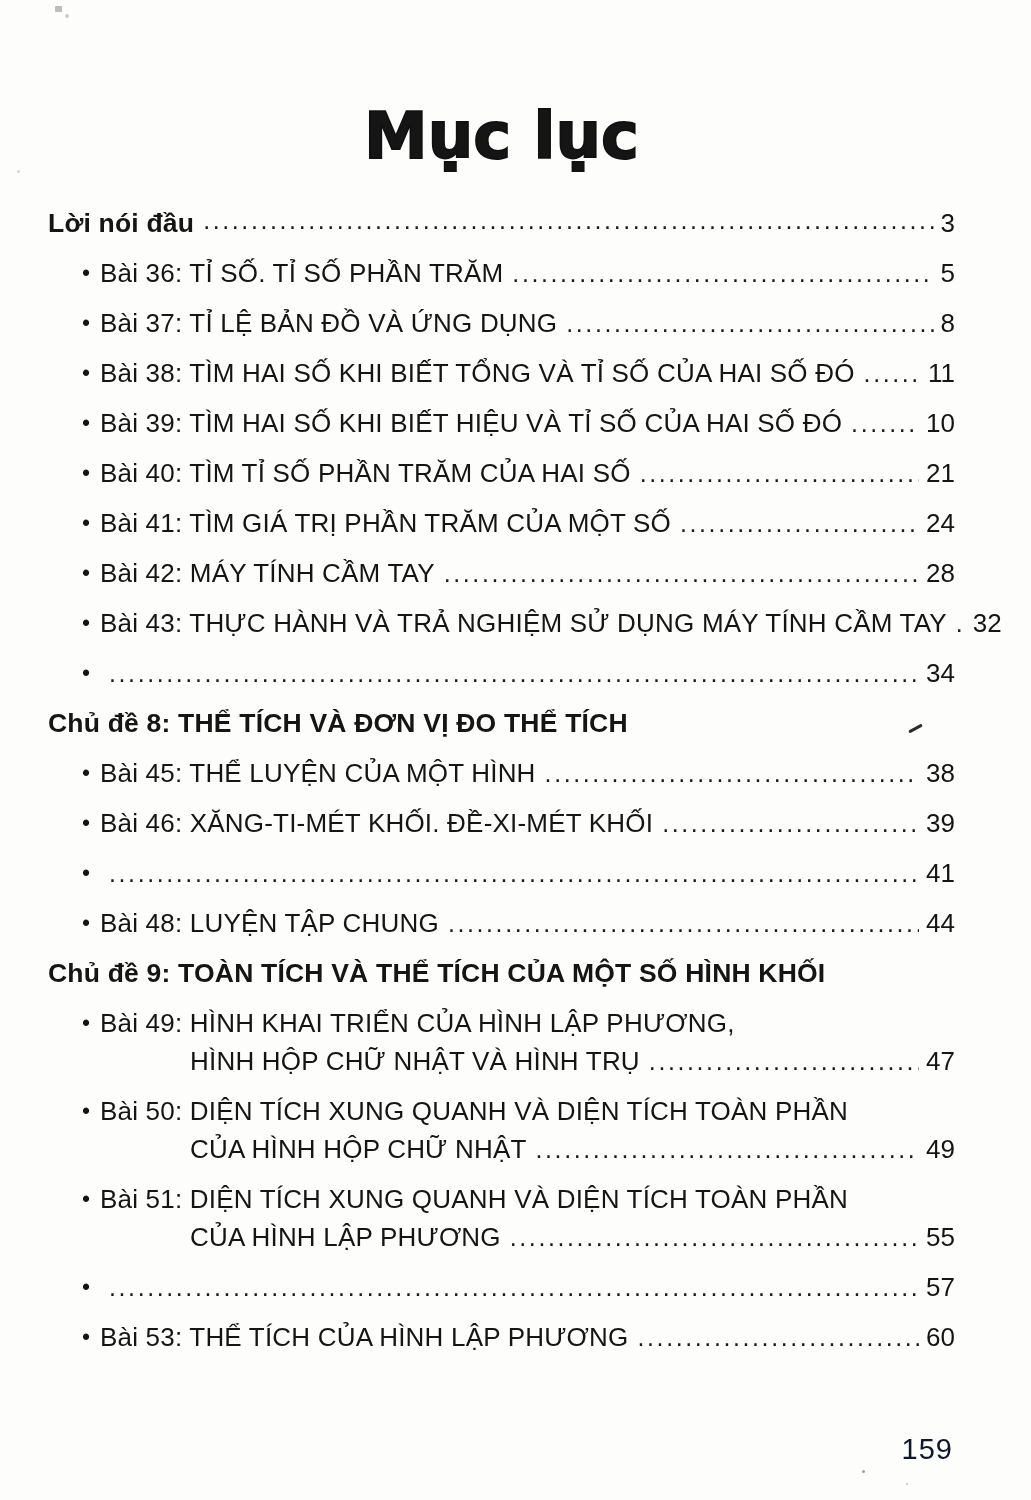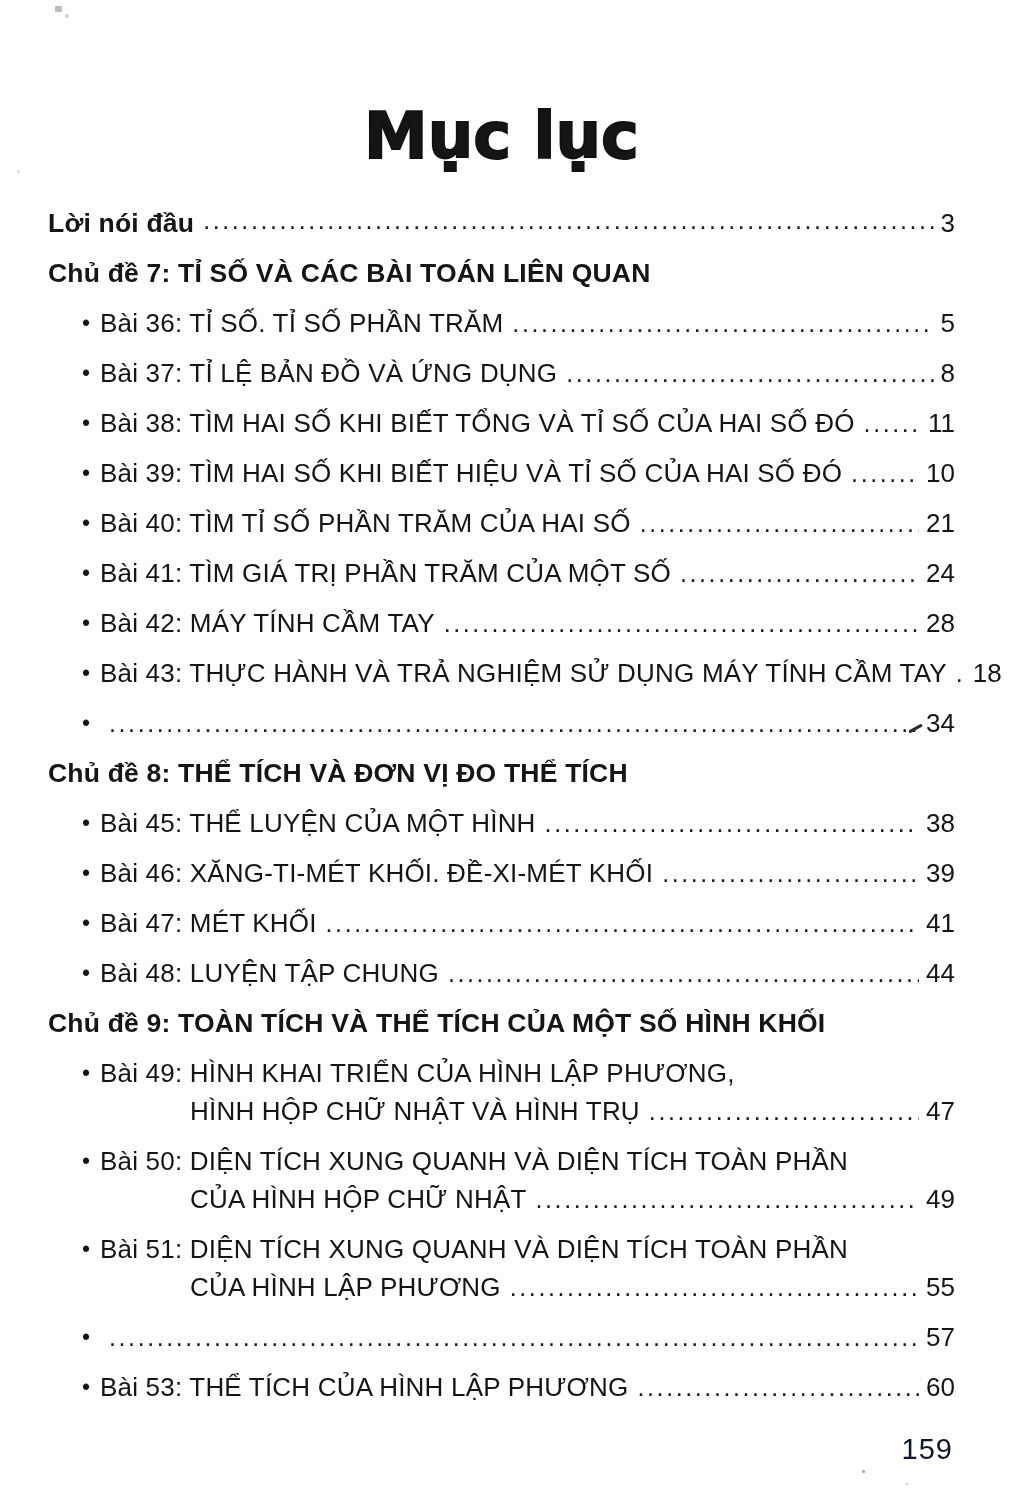--- a/index.html
+++ b/index.html
@@ -63,98 +63,93 @@
 <div class="page-inner">
   <h1 class="doc-title">Mục lục</h1>
   <main>
       <div class="row preface">
         <div class="line">
           <span class="text">Lời nói đầu</span>
           <span class="leader"></span>
           <span class="pageno">3</span>
         </div>
       </div>
+      <div class="row lesson">
+        <div class="line">
+          <span class="bullet">•</span>
+          <span class="text">Bài 36: TỈ SỐ. TỈ SỐ PHẦN TRĂM</span>
+          <span class="leader"></span>
+          <span class="pageno">5</span>
+        </div>
+      </div>
+      <div class="row lesson">
+        <div class="line">
+          <span class="bullet">•</span>
+          <span class="text">Bài 37: TỈ LỆ BẢN ĐỒ VÀ ỨNG DỤNG</span>
+          <span class="leader"></span>
+          <span class="pageno">8</span>
+        </div>
+      </div>
+      <div class="row lesson">
+        <div class="line">
+          <span class="bullet">•</span>
+          <span class="text">Bài 38: TÌM HAI SỐ KHI BIẾT TỔNG VÀ TỈ SỐ CỦA HAI SỐ ĐÓ</span>
+          <span class="leader"></span>
+          <span class="pageno">11</span>
+        </div>
+      </div>
+      <div class="row lesson">
+        <div class="line">
+          <span class="bullet">•</span>
+          <span class="text">Bài 39: TÌM HAI SỐ KHI BIẾT HIỆU VÀ TỈ SỐ CỦA HAI SỐ ĐÓ</span>
+          <span class="leader"></span>
+          <span class="pageno">10</span>
+        </div>
+      </div>
+      <div class="row lesson">
+        <div class="line">
+          <span class="bullet">•</span>
+          <span class="text">Bài 40: TÌM TỈ SỐ PHẦN TRĂM CỦA HAI SỐ</span>
+          <span class="leader"></span>
+          <span class="pageno">21</span>
+        </div>
+      </div>
+      <div class="row lesson">
+        <div class="line">
+          <span class="bullet">•</span>
+          <span class="text">Bài 41: TÌM GIÁ TRỊ PHẦN TRĂM CỦA MỘT SỐ</span>
+          <span class="leader"></span>
+          <span class="pageno">24</span>
+        </div>
+      </div>
+      <div class="row lesson">
+        <div class="line">
+          <span class="bullet">•</span>
+          <span class="text">Bài 42: MÁY TÍNH CẦM TAY</span>
+          <span class="leader"></span>
+          <span class="pageno">28</span>
+        </div>
+      </div>
+      <div class="row lesson">
+        <div class="line">
+          <span class="bullet">•</span>
+          <span class="text">Bài 43: THỰC HÀNH VÀ TRẢ NGHIỆM SỬ DỤNG MÁY TÍNH CẦM TAY</span>
+          <span class="leader"></span>
+          <span class="pageno">32</span>
+        </div>
+      </div>
+      <div class="row lesson">
+        <div class="line">
+          <span class="bullet">•</span>
+          <span class="leader"></span>
+          <span class="pageno">34</span>
+        </div>
+      </div>
       <div class="row chapter">
         <div class="line">
-          <span class="text">Chủ đề 7: TỈ SỐ VÀ CÁC BÀI TOÁN LIÊN QUAN</span>
-        </div>
-      </div>
-      <div class="row lesson">
-        <div class="line">
-          <span class="bullet">•</span>
-          <span class="text">Bài 36: TỈ SỐ. TỈ SỐ PHẦN TRĂM</span>
-          <span class="leader"></span>
-          <span class="pageno">5</span>
-        </div>
-      </div>
-      <div class="row lesson">
-        <div class="line">
-          <span class="bullet">•</span>
-          <span class="text">Bài 37: TỈ LỆ BẢN ĐỒ VÀ ỨNG DỤNG</span>
-          <span class="leader"></span>
-          <span class="pageno">8</span>
-        </div>
-      </div>
-      <div class="row lesson">
-        <div class="line">
-          <span class="bullet">•</span>
-          <span class="text">Bài 38: TÌM HAI SỐ KHI BIẾT TỔNG VÀ TỈ SỐ CỦA HAI SỐ ĐÓ</span>
-          <span class="leader"></span>
-          <span class="pageno">11</span>
-        </div>
-      </div>
-      <div class="row lesson">
-        <div class="line">
-          <span class="bullet">•</span>
-          <span class="text">Bài 39: TÌM HAI SỐ KHI BIẾT HIỆU VÀ TỈ SỐ CỦA HAI SỐ ĐÓ</span>
-          <span class="leader"></span>
-          <span class="pageno">10</span>
-        </div>
-      </div>
-      <div class="row lesson">
-        <div class="line">
-          <span class="bullet">•</span>
-          <span class="text">Bài 40: TÌM TỈ SỐ PHẦN TRĂM CỦA HAI SỐ</span>
-          <span class="leader"></span>
-          <span class="pageno">21</span>
-        </div>
-      </div>
-      <div class="row lesson">
-        <div class="line">
-          <span class="bullet">•</span>
-          <span class="text">Bài 41: TÌM GIÁ TRỊ PHẦN TRĂM CỦA MỘT SỐ</span>
-          <span class="leader"></span>
-          <span class="pageno">24</span>
-        </div>
-      </div>
-      <div class="row lesson">
-        <div class="line">
-          <span class="bullet">•</span>
-          <span class="text">Bài 42: MÁY TÍNH CẦM TAY</span>
-          <span class="leader"></span>
-          <span class="pageno">28</span>
-        </div>
-      </div>
-      <div class="row lesson">
-        <div class="line">
-          <span class="bullet">•</span>
-          <span class="text">Bài 43: THỰC HÀNH VÀ TRẢ NGHIỆM SỬ DỤNG MÁY TÍNH CẦM TAY</span>
-          <span class="leader"></span>
-          <span class="pageno">18</span>
-        </div>
-      </div>
-      <div class="row lesson">
-        <div class="line">
-          <span class="bullet">•</span>
-          <span class="leader"></span>
-          <span class="pageno">34</span>
-        </div>
-      </div>
-      <div class="row chapter">
-        <div class="line">
           <span class="text">Chủ đề 8: THỂ TÍCH VÀ ĐƠN VỊ ĐO THỂ TÍCH</span>
         </div>
       </div>
       <div class="row lesson">
         <div class="line">
           <span class="bullet">•</span>
           <span class="text">Bài 45: THỂ LUYỆN CỦA MỘT HÌNH</span>
           <span class="leader"></span>
           <span class="pageno">38</span>
         </div>
@@ -163,21 +158,20 @@
         <div class="line">
           <span class="bullet">•</span>
           <span class="text">Bài 46: XĂNG-TI-MÉT KHỐI. ĐỀ-XI-MÉT KHỐI</span>
           <span class="leader"></span>
           <span class="pageno">39</span>
         </div>
       </div>
       <div class="row lesson">
         <div class="line">
           <span class="bullet">•</span>
-          <span class="text">Bài 47: MÉT KHỐI</span>
           <span class="leader"></span>
           <span class="pageno">41</span>
         </div>
       </div>
       <div class="row lesson">
         <div class="line">
           <span class="bullet">•</span>
           <span class="text">Bài 48: LUYỆN TẬP CHUNG</span>
           <span class="leader"></span>
           <span class="pageno">44</span>

